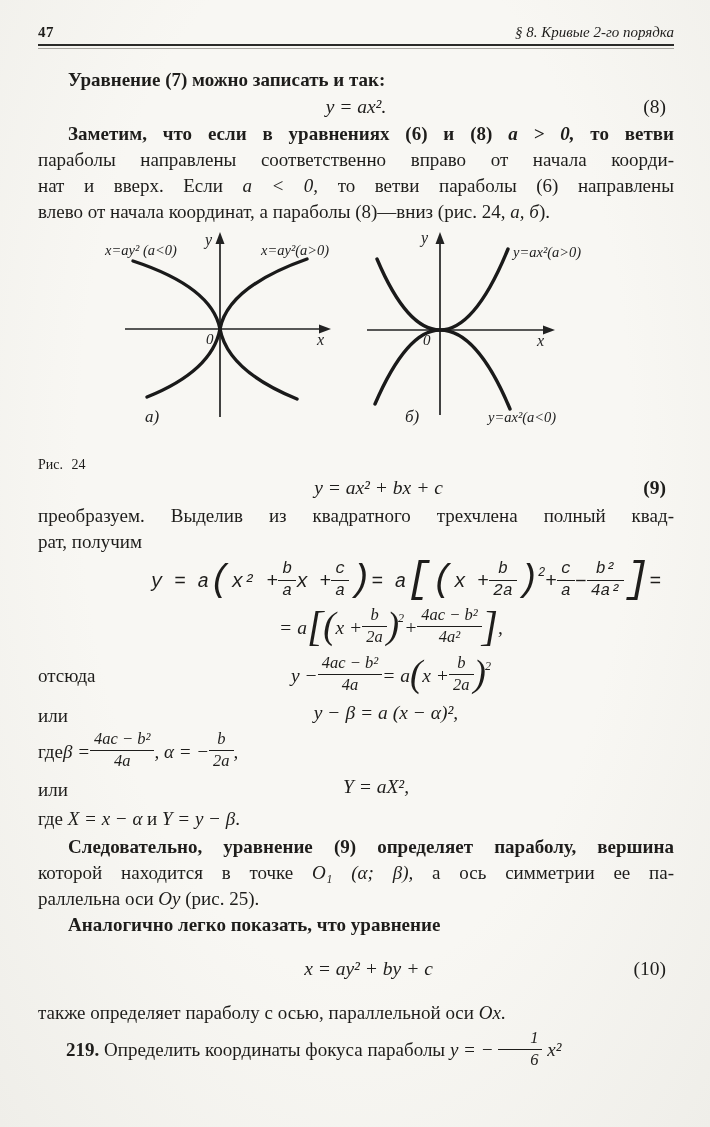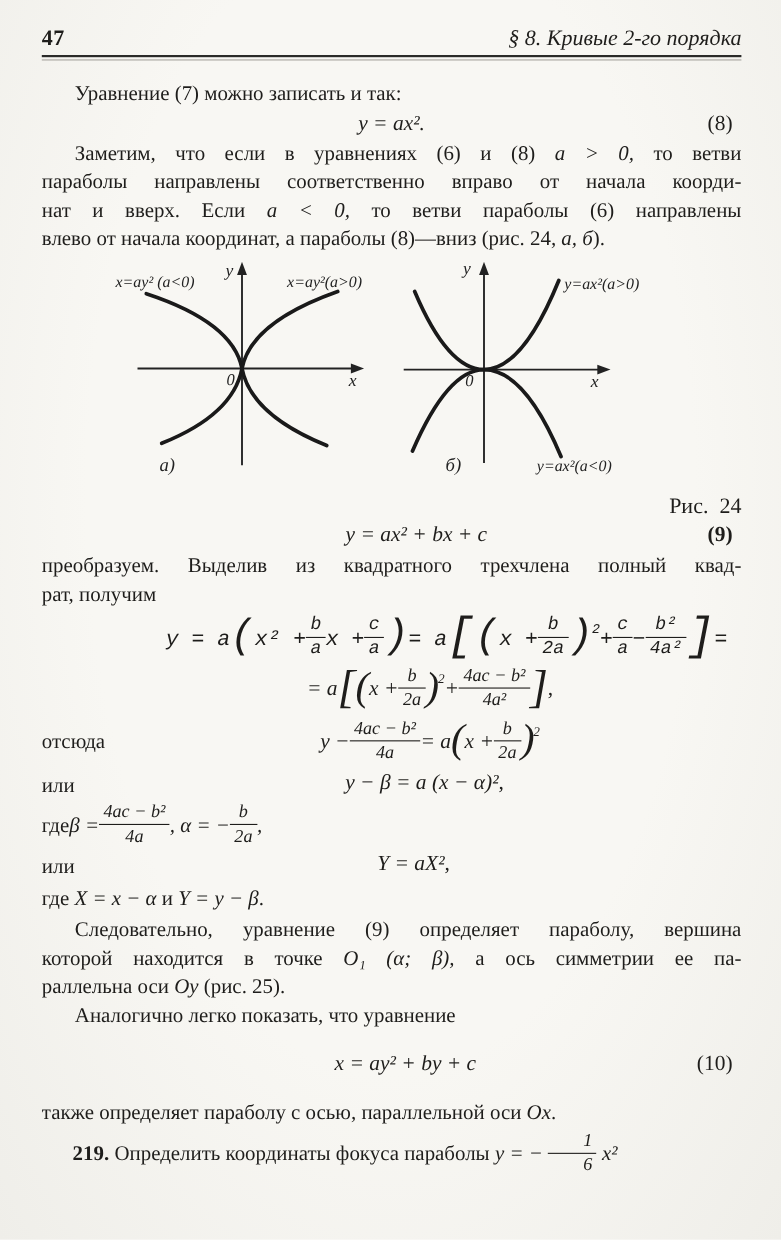--- a/index.html
+++ b/index.html
@@ -5,47 +5,47 @@
   html,body{margin:0;padding:0;}
   .page{
     width:710px;height:1127px;
     background:radial-gradient(ellipse at 50% 40%, #f8f7f3 55%, #efeee9 100%);
     font-family:"Liberation Serif", serif;
     color:#1e1d1b;
     position:relative;overflow:hidden;
   }
   .inner{padding:24px 36px 0 38px;}
   
-  .hdr{display:flex;justify-content:space-between;align-items:baseline;font-size:20px;}
+  .hdr{display:flex;justify-content:space-between;align-items:baseline;font-size:15px;}
   .hdr .num{font-weight:bold;letter-spacing:0.5px;}
   .hdr .sec{font-style:italic;}
   .rule{height:2px;border-top:2.4px solid #2a2a28;border-bottom:1px solid #a7a5a0;margin-top:3px;}
   
   .txt{font-size:19px;line-height:26px;}
-  .indent{text-indent:30px;}
+  .indent{text-indent:30px;font-weight:bold;}
   .jl{text-align:justify;text-align-last:justify;}
   .mi{font-style:italic;}
   .b{font-weight:bold;}
   
   .eqrow{position:relative;text-align:center;font-size:19.5px;}
   .eqrow.math{min-height:46px;display:flex;align-items:center;justify-content:center;}
   .eqlabel{position:absolute;right:8px;top:50%;transform:translateY(-50%);font-style:normal;}
   .word{position:absolute;left:0;top:50%;transform:translateY(-50%);font-style:normal;font-size:19px;}
   .frac{display:inline-block;vertical-align:middle;position:relative;top:-2px;text-align:center;font-size:16.5px;line-height:1.15;}
   .frac .n{display:block;padding:0 4px 1px;}
   .frac .d{display:block;border-top:1.4px solid #1e1d1b;padding:1px 4px 0;}
   .lg{font-size:190%;vertical-align:middle;position:relative;top:-2px;line-height:0;}
   .lgb{font-size:215%;vertical-align:middle;position:relative;top:-2px;line-height:0;}
   sup.sp{font-size:62%;position:relative;top:-0.75em;margin-left:-1px;font-style:italic;}
   
   .fig{position:relative;height:202px;margin-top:4px;}
   .figL{position:absolute;left:27px;top:0;}
   .figR{position:absolute;left:327px;top:0;}
   .fig svg text{font-family:"Liberation Serif", serif;font-style:italic;fill:#222;}
-  .caption{text-align:right;font-size:20px;margin-top:12px;word-spacing:5px;}
+  .caption{text-align:left;font-size:14px;margin-top:26px;word-spacing:5px;}
   .gde{font-size:19px;min-height:44px;display:flex;align-items:center;}
 </style>
 </head>
 <body>
 
 <div class="page">
   <div class="inner">
 
     <div class="hdr">
       <span class="num">47</span>

